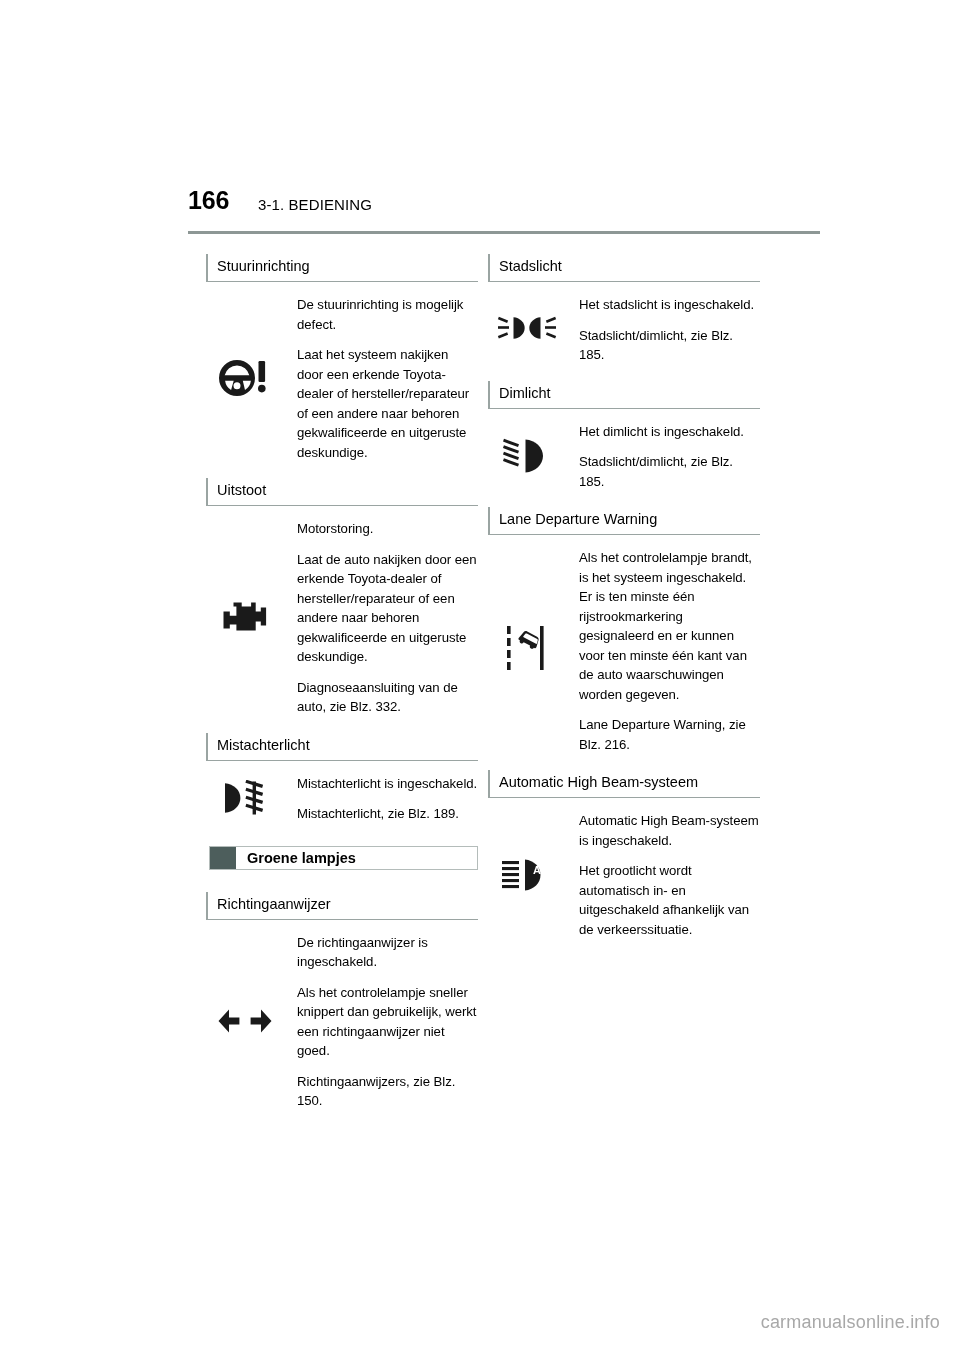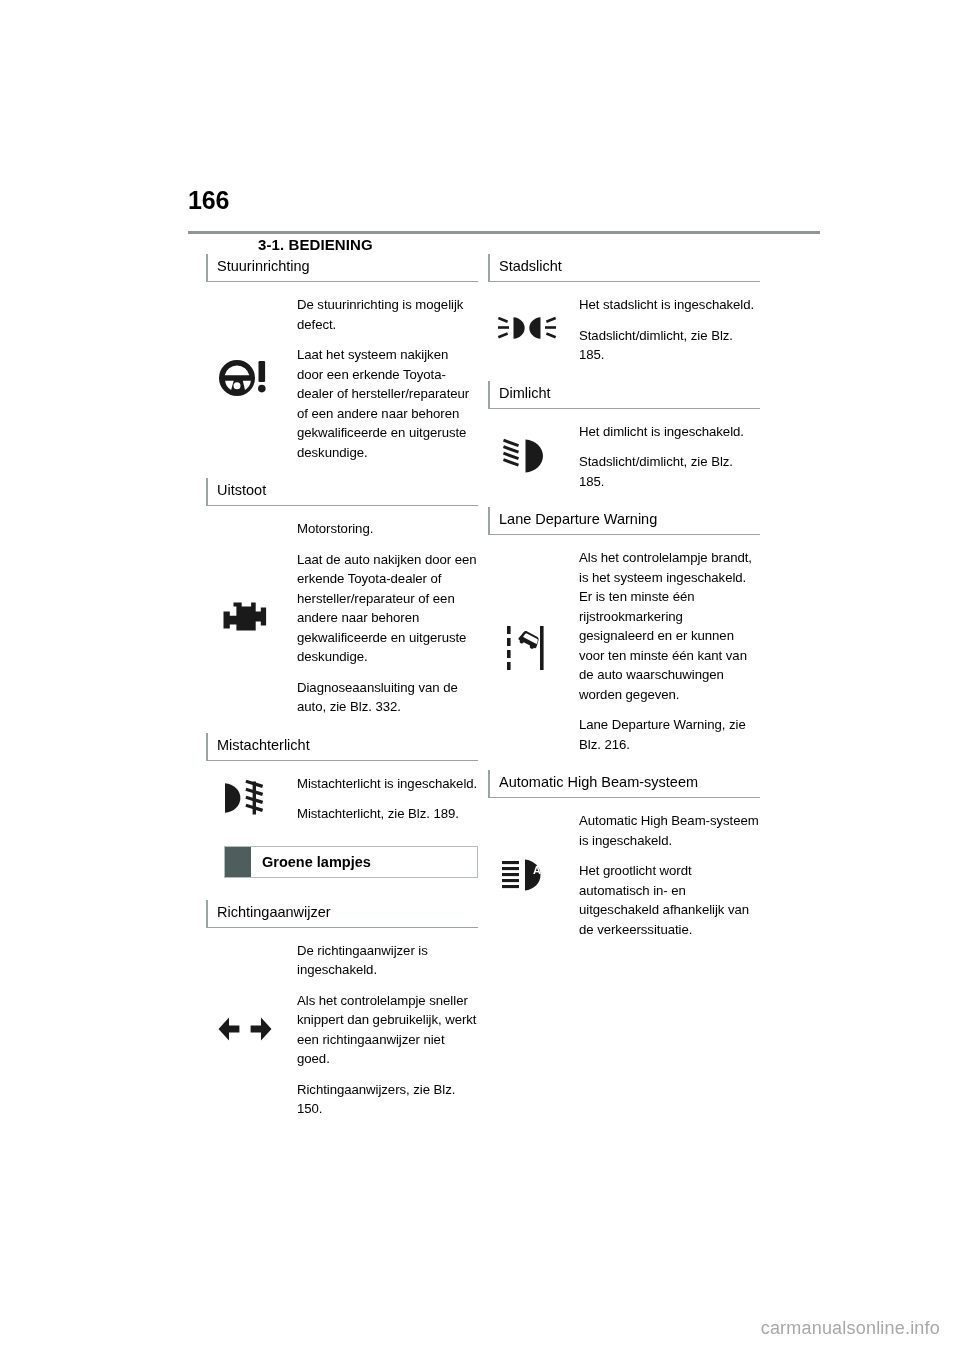--- a/index.html
+++ b/index.html
@@ -32,24 +32,23 @@
     font-size: 25px;
     font-weight: bold;
     letter-spacing: -0.2px;
     line-height: 30px;
   }
   .page-section {
     position: absolute;
     left: 258px;
     top: 5px;
     font-size: 15px;
-    font-weight: bold;
+    font-weight: normal;
     line-height: 30px;
     letter-spacing: 0.1px;
-    margin-top: 40px;
   }
   .header-rule {
     position: absolute;
     left: 188px;
     top: 46px;
     width: 632px;
     height: 3px;
     background: #8d9795;
   }
 
@@ -79,23 +78,23 @@
     box-sizing: border-box;
     margin-bottom: 12px;
   }
 
   
   .band {
     position: relative;
     display: flex;
     align-items: stretch;
     border: 1px solid #b4bcba;
-    height: 32px;
+    height: 24px;
     box-sizing: border-box;
-    margin: 22px 0 22px 18px;
+    margin: 22px 0 22px 3px;
     background: #ffffff;
   }
   .band-swatch {
     width: 26px;
     background: #4d5e5c;
     flex: 0 0 26px;
   }
   .band-label {
     flex: 1 1 auto;
     display: flex;
@@ -131,21 +130,21 @@
   }
   .entry-body p:last-child { margin-bottom: 0; }
 
   
   .ic { display: block; }
 
   
   .watermark {
     position: absolute;
     right: 20px;
-    bottom: 19px;
+    bottom: 25px;
     font-size: 18px;
     color: #a8a8a8;
     letter-spacing: 0.2px;
   }
 </style>
 </head>
 <body>
 
 <div class="page-header">
   <div class="page-number">166</div>

